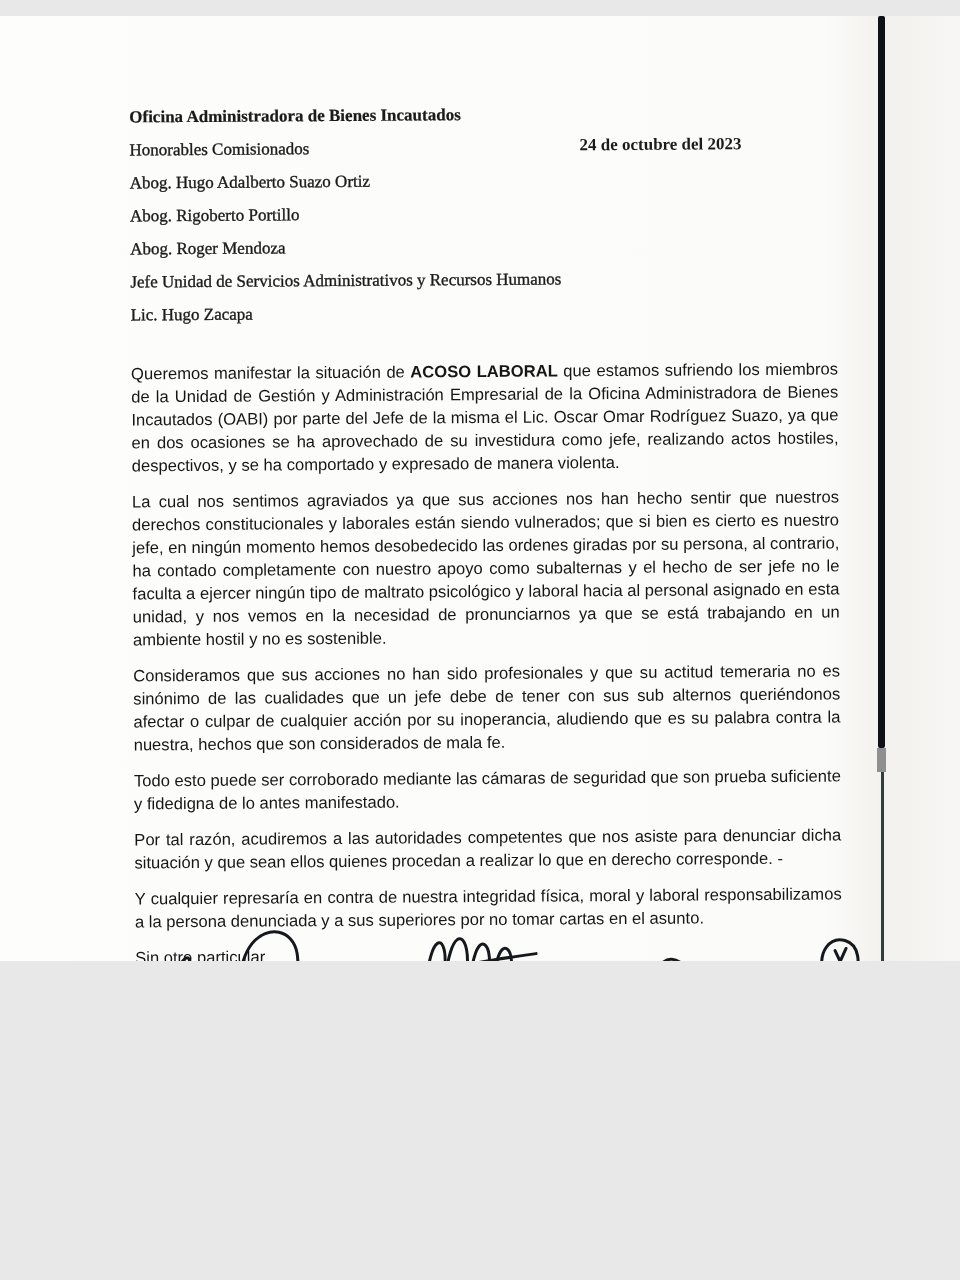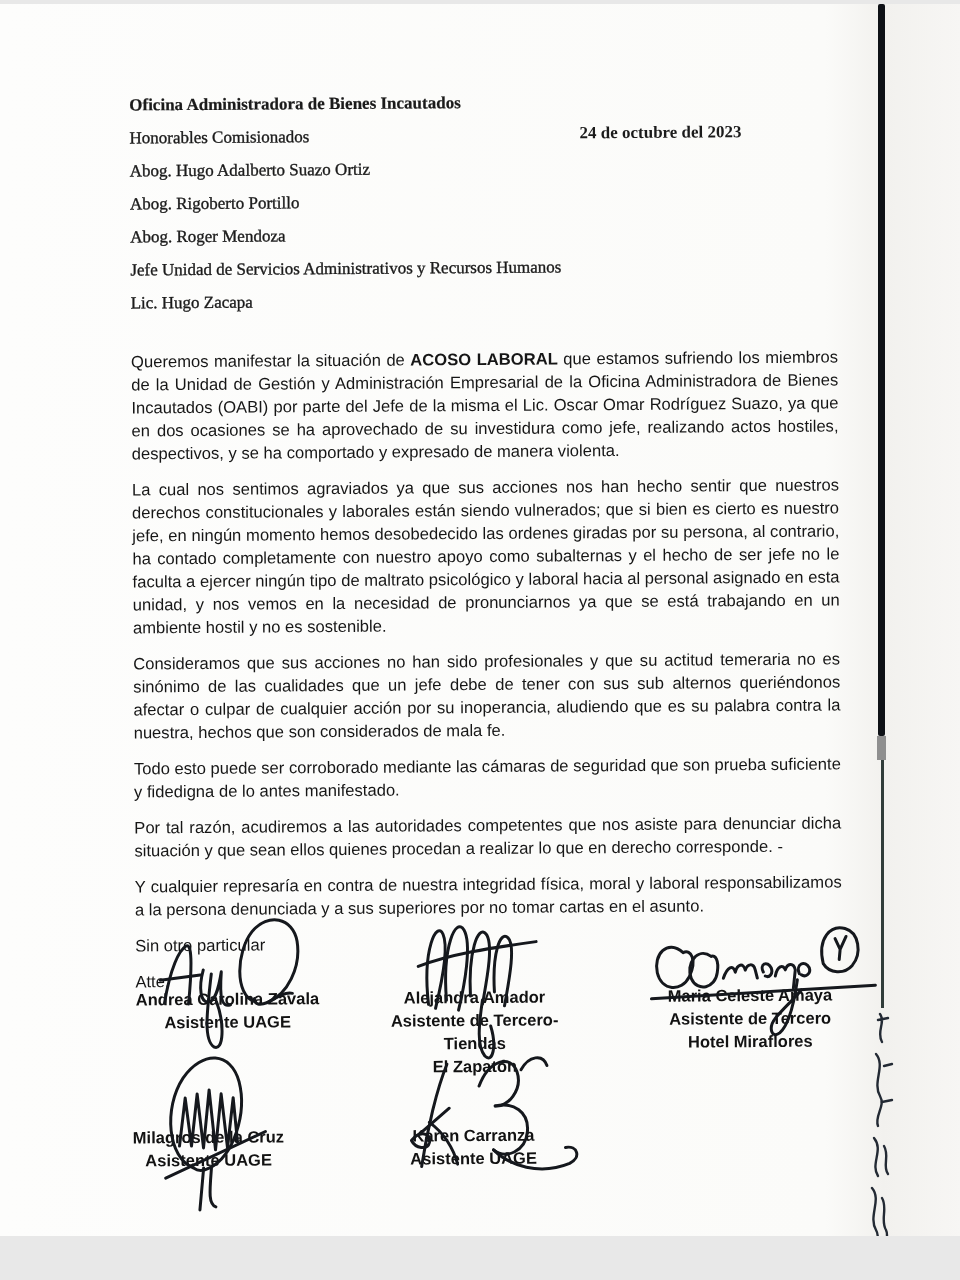--- a/index.html
+++ b/index.html
@@ -1,17 +1,17 @@
 <!DOCTYPE html>
 <html><head>
 <meta charset="utf-8">
 <style>
   html,body{margin:0;padding:0;background:#e8e8e8;}
   .page{
-    position:relative;width:960px;height:1232px;margin:4px auto;
+    position:relative;width:960px;height:945px;margin:16px auto;
     background:linear-gradient(90deg,#fdfdfc 0%,#fbfbf9 86%,#f2f1ee 92%,#f7f6f4 100%);
     overflow:hidden;color:#1b1b1b;
   }
   .content{position:absolute;left:0;top:0;width:960px;height:1280px;
     transform:rotate(-0.4deg);transform-origin:480px 640px;}
   
   .letterhead{position:absolute;left:133px;top:88px;width:560px;
     font-family:"Liberation Serif",serif;font-size:17px;line-height:22px;}
   .letterhead p{margin:0 0 11px 0;-webkit-text-stroke:0.35px #1b1b1b;}
   .letterhead .office{font-weight:700;-webkit-text-stroke:0.2px #111;}

